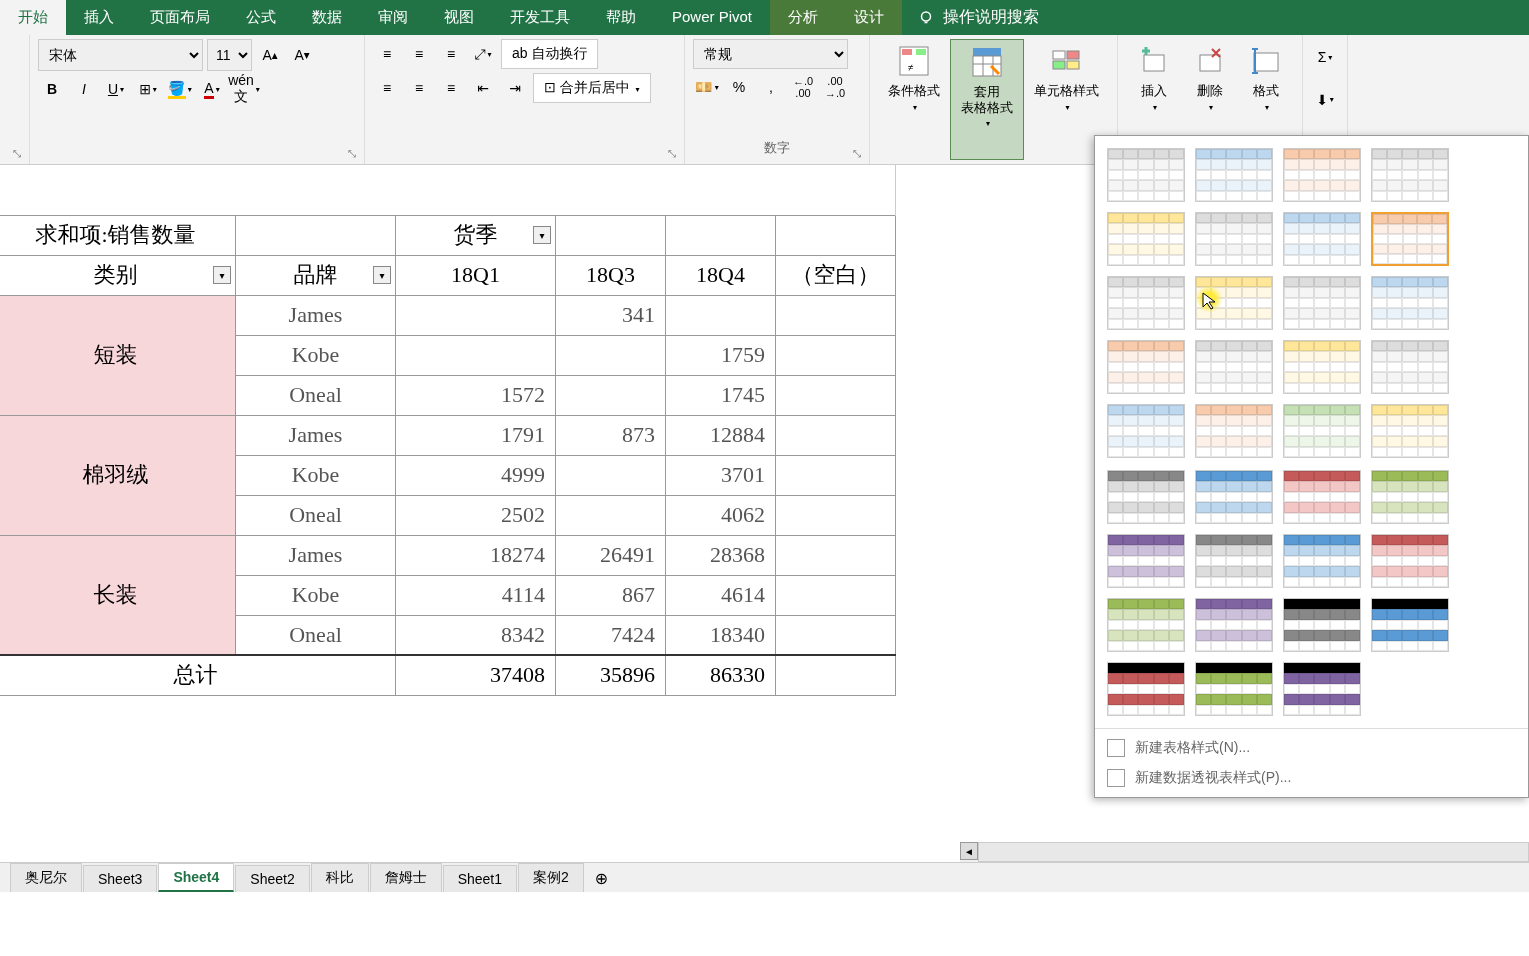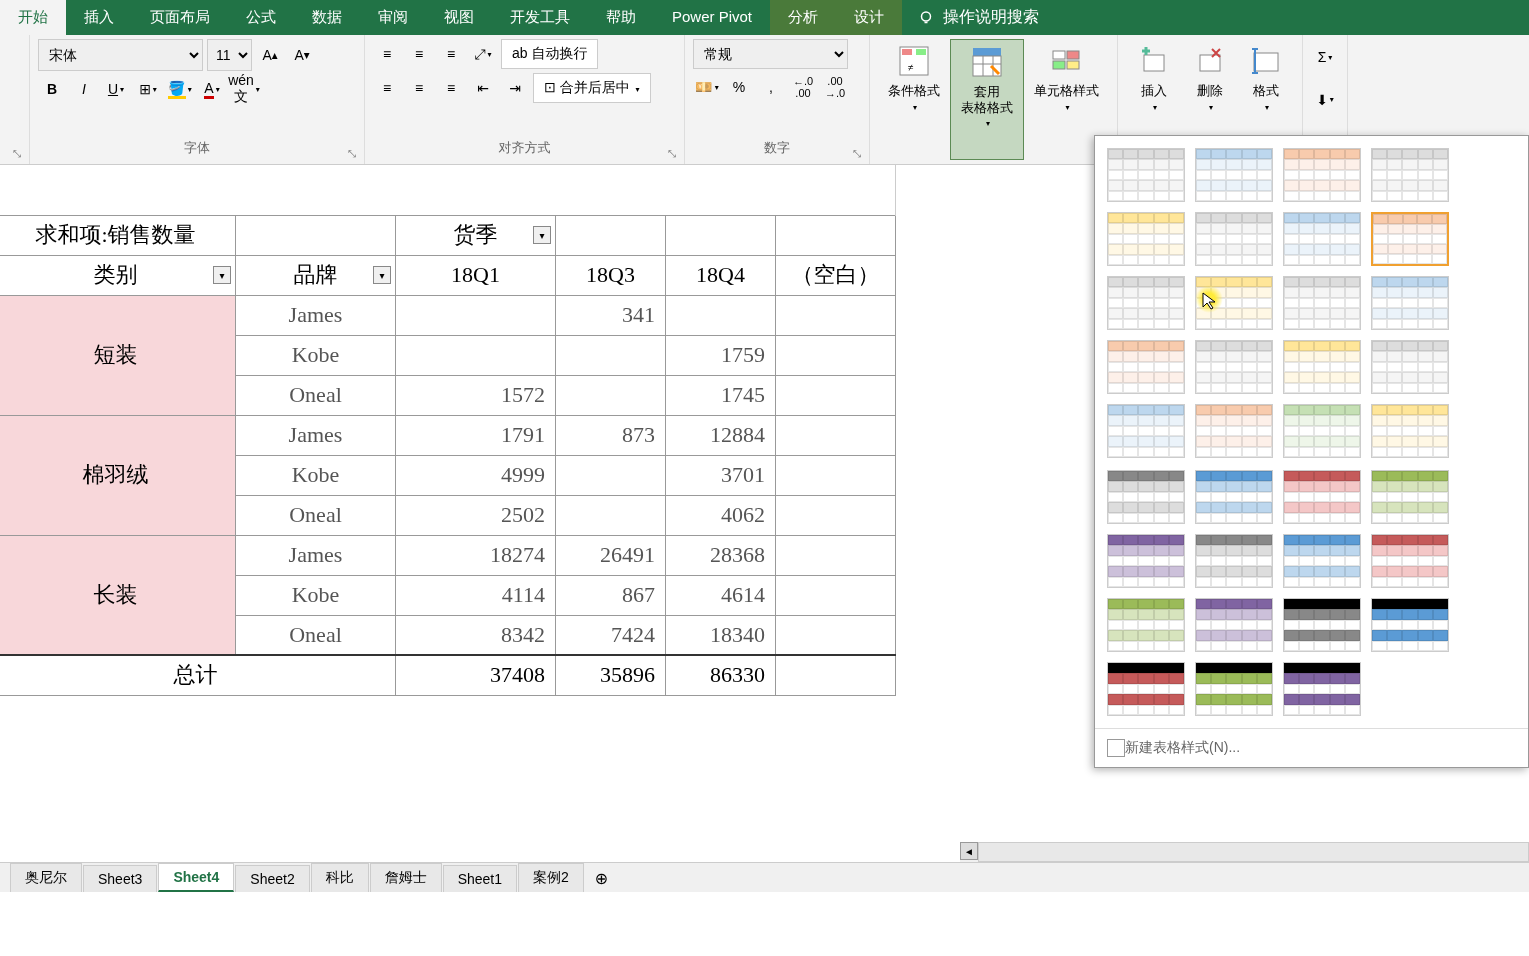--- a/index.html
+++ b/index.html
@@ -45,21 +45,21 @@
     .gallery-section { padding: 6px; }
     .gallery-label { font-size: 14px; color: #666; padding: 4px 6px; }
     .gallery-grid { display: flex; flex-wrap: wrap; gap: 10px; padding: 6px; }
     .style-swatch { width: 78px; height: 54px; border: 1px solid #ccc; cursor: pointer; position: relative; display: flex; flex-direction: column; }
     .style-swatch.highlighted { background: #ffeb3b; border: 2px solid #f0a030; }
     .swatch-row { flex: 1; display: flex; }
     .swatch-cell { flex: 1; border: 0.5px solid rgba(0,0,0,0.1); }
     .cursor-highlight { position: absolute; width: 28px; height: 28px; background: radial-gradient(circle, #ffeb3b 30%, transparent 70%); pointer-events: none; z-index: 200; }
     
     .gallery-footer { border-top: 1px solid #ddd; padding: 4px 0; }
-    .gallery-footer-item { padding: 6px 12px; font-size: 14px; cursor: pointer; display: flex; align-items: center; color: #666; }
+    .gallery-footer-item { padding: 6px 12px; font-size: 14px; cursor: pointer; display: flex; align-items: center; gap: 10px; color: #666; }
     .footer-icon { width: 18px; height: 18px; border: 1px solid #999; }
     
     .sheet-tabs-bar { position: absolute; bottom: 64px; left: 0; right: 0; height: 30px; background: #f0f0f0; display: flex; align-items: flex-end; border-top: 1px solid #ccc; padding-left: 10px; }
     .sheet-tab { padding: 5px 14px; font-size: 14px; border: 1px solid #ccc; border-bottom: none; background: #e8e8e8; cursor: pointer; margin-right: 1px; }
     .sheet-tab.active { background: #fff; border-bottom: 2px solid #217346; color: #217346; font-weight: bold; }
     .add-tab { padding: 4px 10px; font-size: 16px; cursor: pointer; }
     
     .format-select { width: 155px; height: 30px; border: 1px solid #ccc; padding: 0 6px; font-size: 14px; }
     .merge-btn { padding: 4px 10px; border: 1px solid #ccc; background: #fff; font-size: 14px; height: 30px; }
     
@@ -125,21 +125,20 @@
             <span class="underline-yellow">🪣</span>
             <span class="dropdown-arrow">▾</span>
           </button>
         <button class="icon-btn">
             <span class="underline-red">A</span>
             <span class="dropdown-arrow">▾</span>
           </button>
         <button class="icon-btn">wén<br>文<span class="dropdown-arrow">▾</span></button>
       </div>
     </div>
-    <div class="group-label">字体</div>
     <div class="dialog-launcher">⤡</div>
   </div>
 
   <div class="ribbon-group" style="width:320px;position:relative;">
     <div class="group-controls">
       <div class="control-row">
         <button class="icon-btn">≡</button>
         <button class="icon-btn">≡</button>
         <button class="icon-btn">≡</button>
         <button class="icon-btn">⤢<span class="dropdown-arrow">▾</span></button>
@@ -147,21 +146,20 @@
       </div>
       <div class="control-row">
         <button class="icon-btn">≡</button>
         <button class="icon-btn">≡</button>
         <button class="icon-btn">≡</button>
         <button class="icon-btn">⇤</button>
         <button class="icon-btn">⇥</button>
         <button class="merge-btn">⊡ <span>合并后居中</span> <span class="dropdown-arrow">▾</span></button>
       </div>
     </div>
-    <div class="group-label">对齐方式</div>
     <div class="dialog-launcher">⤡</div>
   </div>
 
   <div class="ribbon-group" style="width:185px;position:relative;">
     <div class="group-controls">
       <div class="control-row">
         <select class="format-select"><option>常规</option></select>
       </div>
       <div class="control-row">
         <button class="icon-btn">💴<span class="dropdown-arrow">▾</span></button>
@@ -1667,20 +1665,24 @@
             <div class="swatch-cell" style="background: rgb(255, 255, 255);"></div>
           </div>
         </div>
       </div>
   </div>
   <div class="gallery-footer">
     <div class="gallery-footer-item">
       <div class="footer-icon"></div>
       <span>新建表格样式(N)...</span>
     </div>
+    <div class="gallery-footer-item">
+      <div class="footer-icon"></div>
+      <span>新建数据透视表样式(P)...</span>
+    </div>
   </div>
 </div>
 
 <div class="cursor-highlight" style="top:285px;left:1195px;">
   <svg width="20" height="20" viewBox="0 0 20 20" style="position:absolute;top:6px;left:6px;">
       <path d="M2 2 L2 16 L6 12 L10 18 L12 17 L8 11 L14 11 Z" fill="#fff" stroke="#000"></path>
     </svg>
 </div>
 
 <div class="sheet-tabs-bar">

